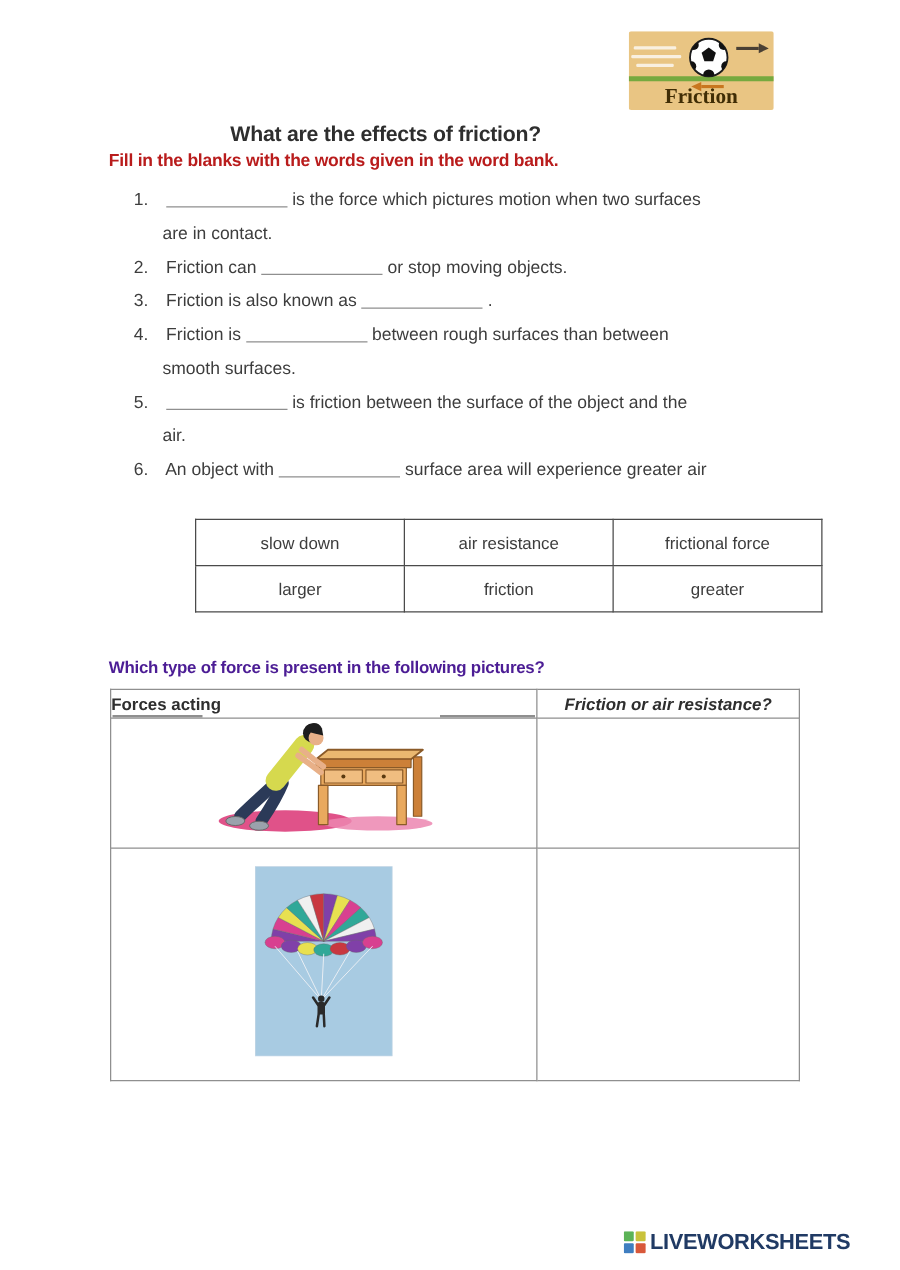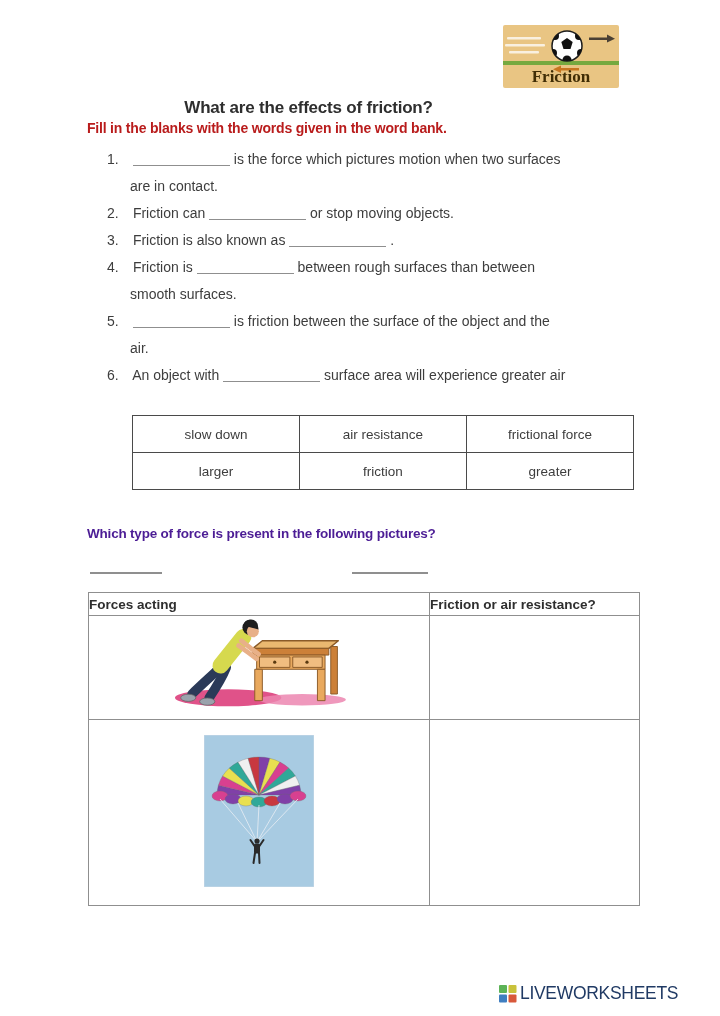--- a/index.html
+++ b/index.html
@@ -18,42 +18,42 @@
                color:#b91c1c;letter-spacing:-0.2px;}
 
   
   .questions{position:absolute;left:107px;top:146px;width:548px;font-size:14px;line-height:27px;}
   .q-num{display:inline-block;width:22px;}
   .blank{display:inline-block;width:97px;height:1px;border-bottom:1.5px solid #8f8f8f;vertical-align:-2px;}
   .q-line2{padding-left:23px;}
 
   
   .word-bank{position:absolute;left:132px;top:415px;}
-  .word-bank table{border-collapse:collapse;table-layout:fixed;}
+  .word-bank table{border-collapse:collapse;table-layout:fixed;margin-left:24px;}
   .word-bank td{border:1.6px solid #4a4a4a;width:164px;height:34px;text-align:center;
                 vertical-align:middle;font-size:13.5px;color:#3d3d3d;}
 
   
   .section2-heading{position:absolute;left:87px;top:526px;font-size:13.5px;font-weight:bold;
                     color:#4c1d95;letter-spacing:-0.2px;}
   .forces-table{position:absolute;left:88px;top:551px;}
-  .forces-table table{border-collapse:collapse;table-layout:fixed;width:549px;margin-top:41px;}
+  .forces-table table{border-collapse:collapse;table-layout:fixed;width:549px;}
   .forces-table th,.forces-table td{border:1.2px solid #8f8f8f;padding:0;}
   .forces-table th{height:22px;font-size:13.5px;color:#2e2e2e;}
   .th-left{width:340px;text-align:left;padding-left:7px;}
-  .th-right{width:209px;text-align:left;}
+  .th-right{width:209px;text-align:center;font-style:italic;}
   .cell-img1{height:103px;text-align:center;vertical-align:middle;}
   .cell-img2{height:185px;text-align:center;vertical-align:middle;}
   .answer-line{position:absolute;height:2px;background:#8f8f8f;}
   .answer-line.l1{left:90px;top:572px;width:72px;}
   .answer-line.l2{left:352px;top:572px;width:76px;}
 
   
   .footer{position:absolute;left:499px;top:983px;display:flex;align-items:center;gap:3px;}
-  .brand-text{font-size:17.5px;font-weight:normal;color:#203a64;letter-spacing:-0.3px;}
+  .brand-text{font-size:17.5px;font-weight:bold;color:#203a64;letter-spacing:-0.3px;}
 </style>
 </head>
 <body>
 
 <div class="page">
 
   <div class="logo-box">
     <svg width="116" height="63" viewBox="0 0 116 63">
       <rect x="0" y="0" width="116" height="63" rx="2" fill="#e9c583"></rect>
       <g fill="#ffffff" opacity="0.75">

